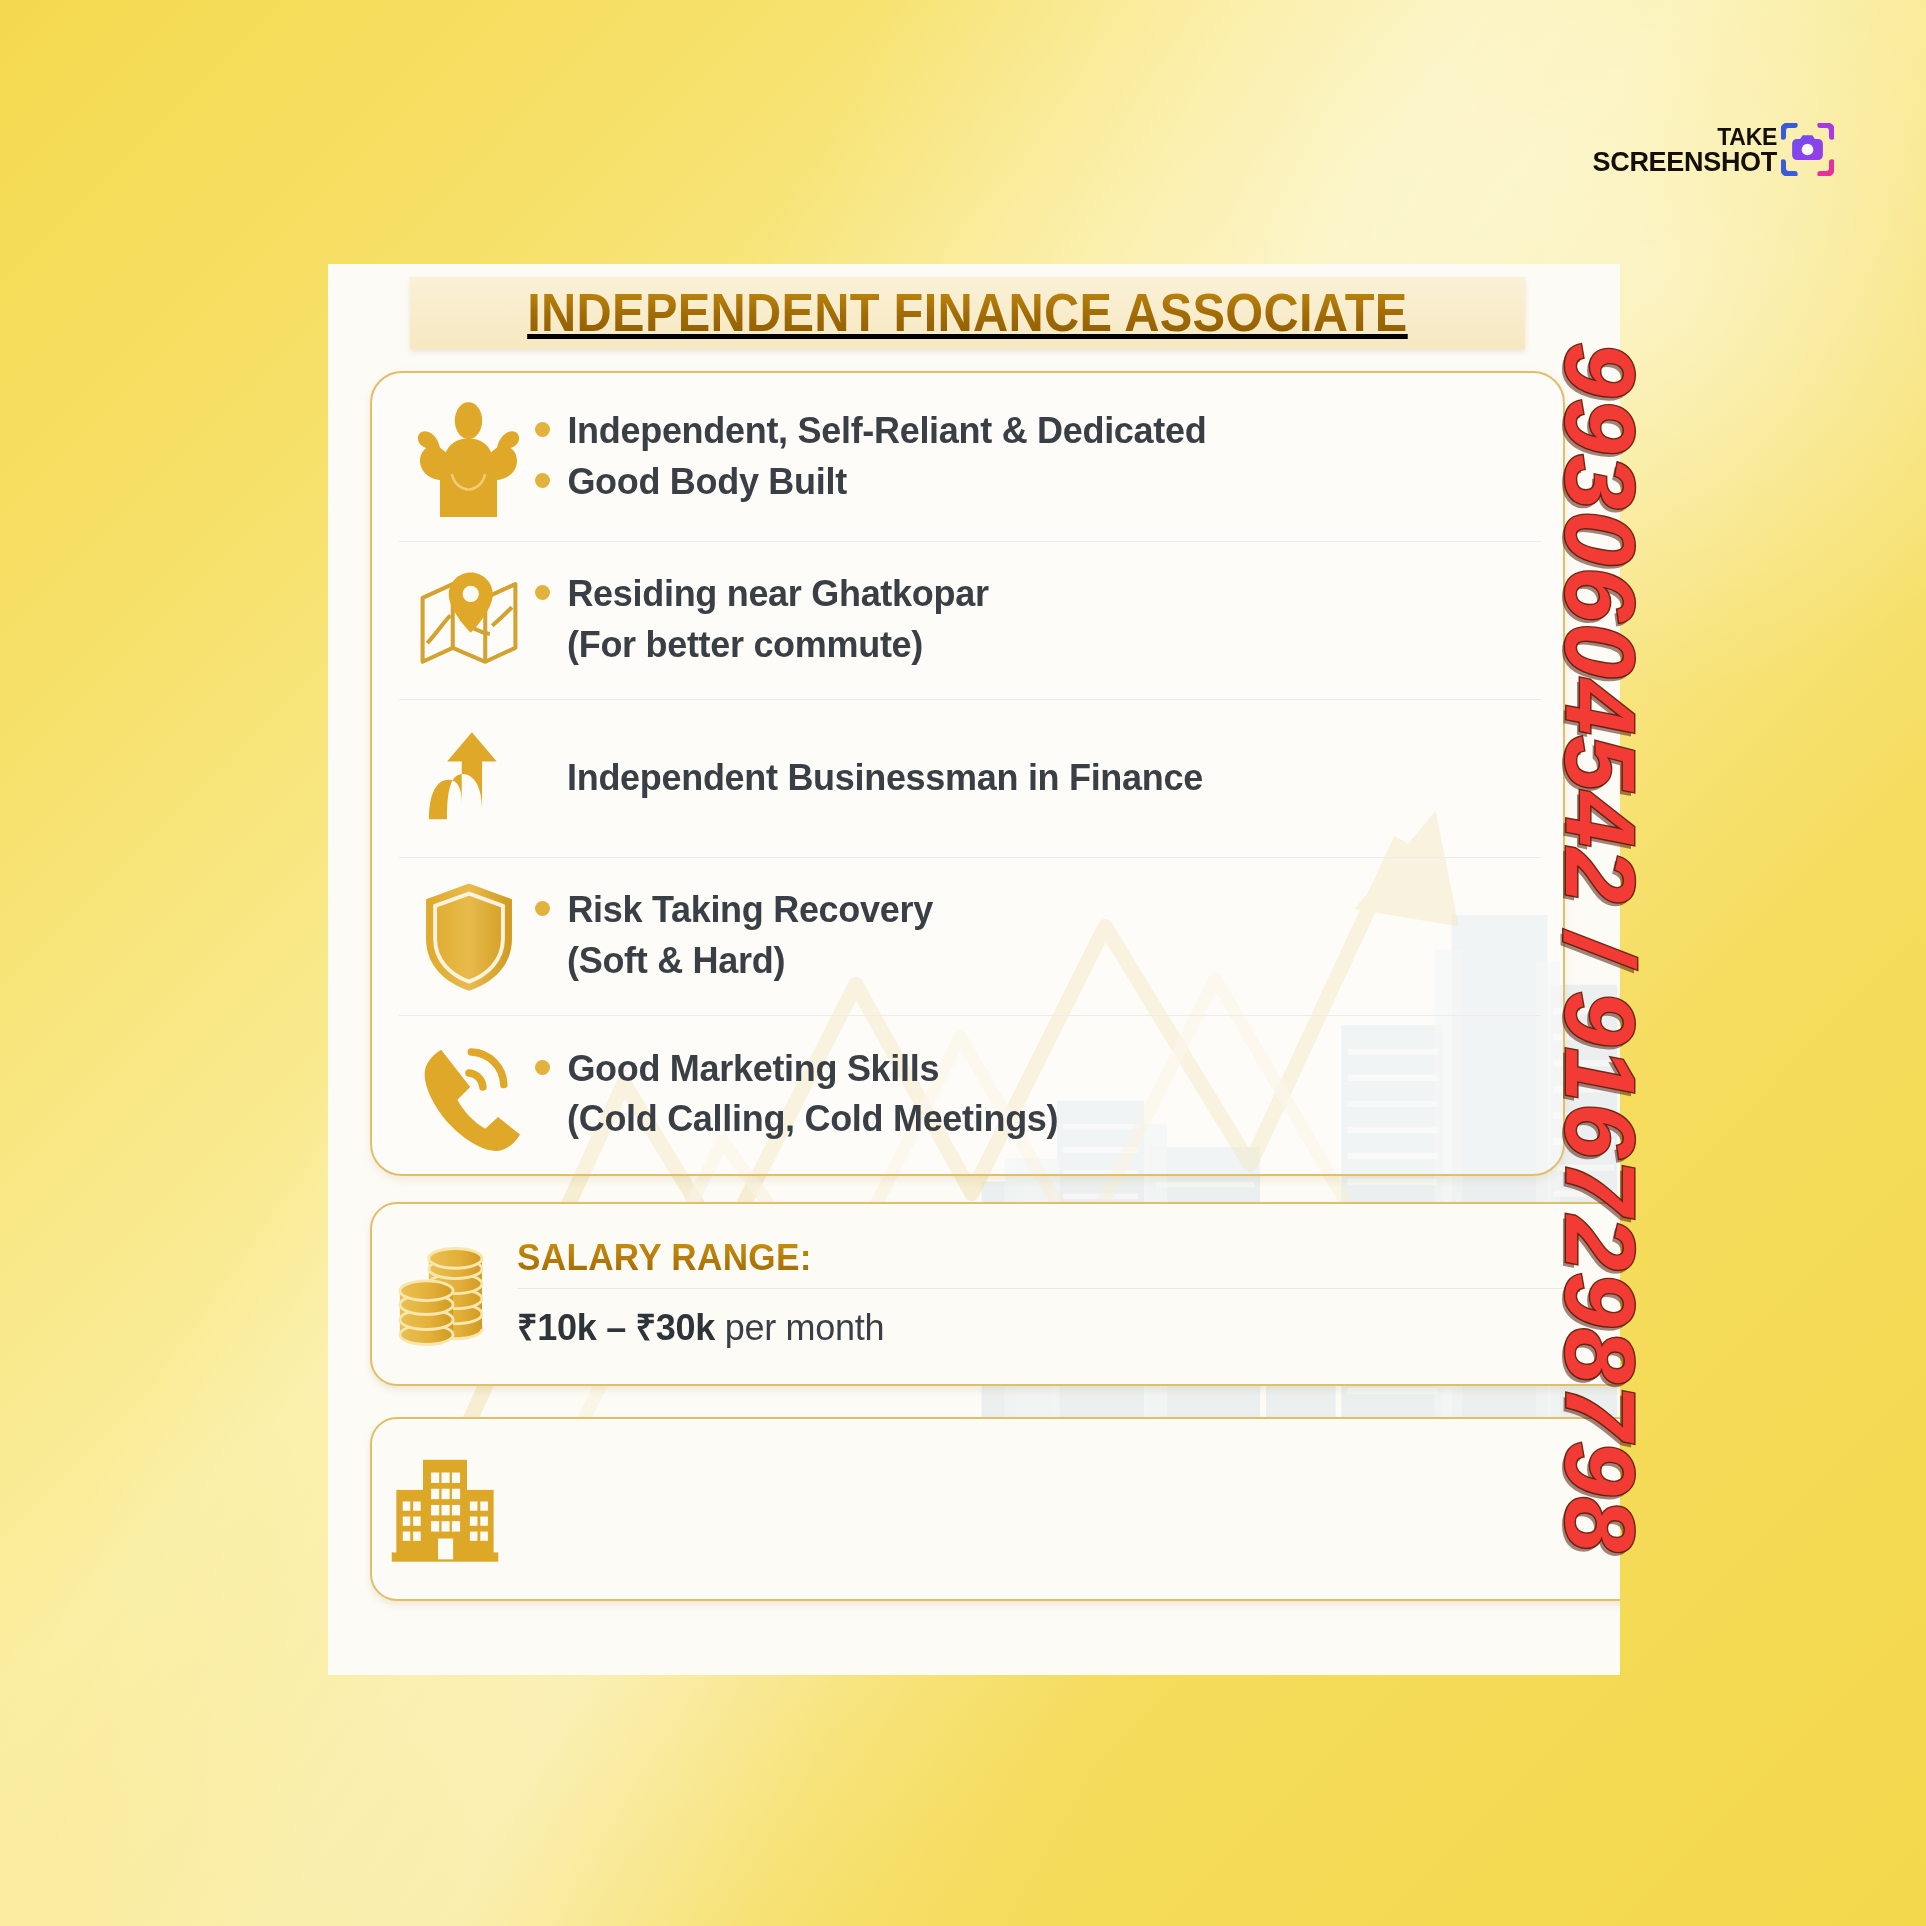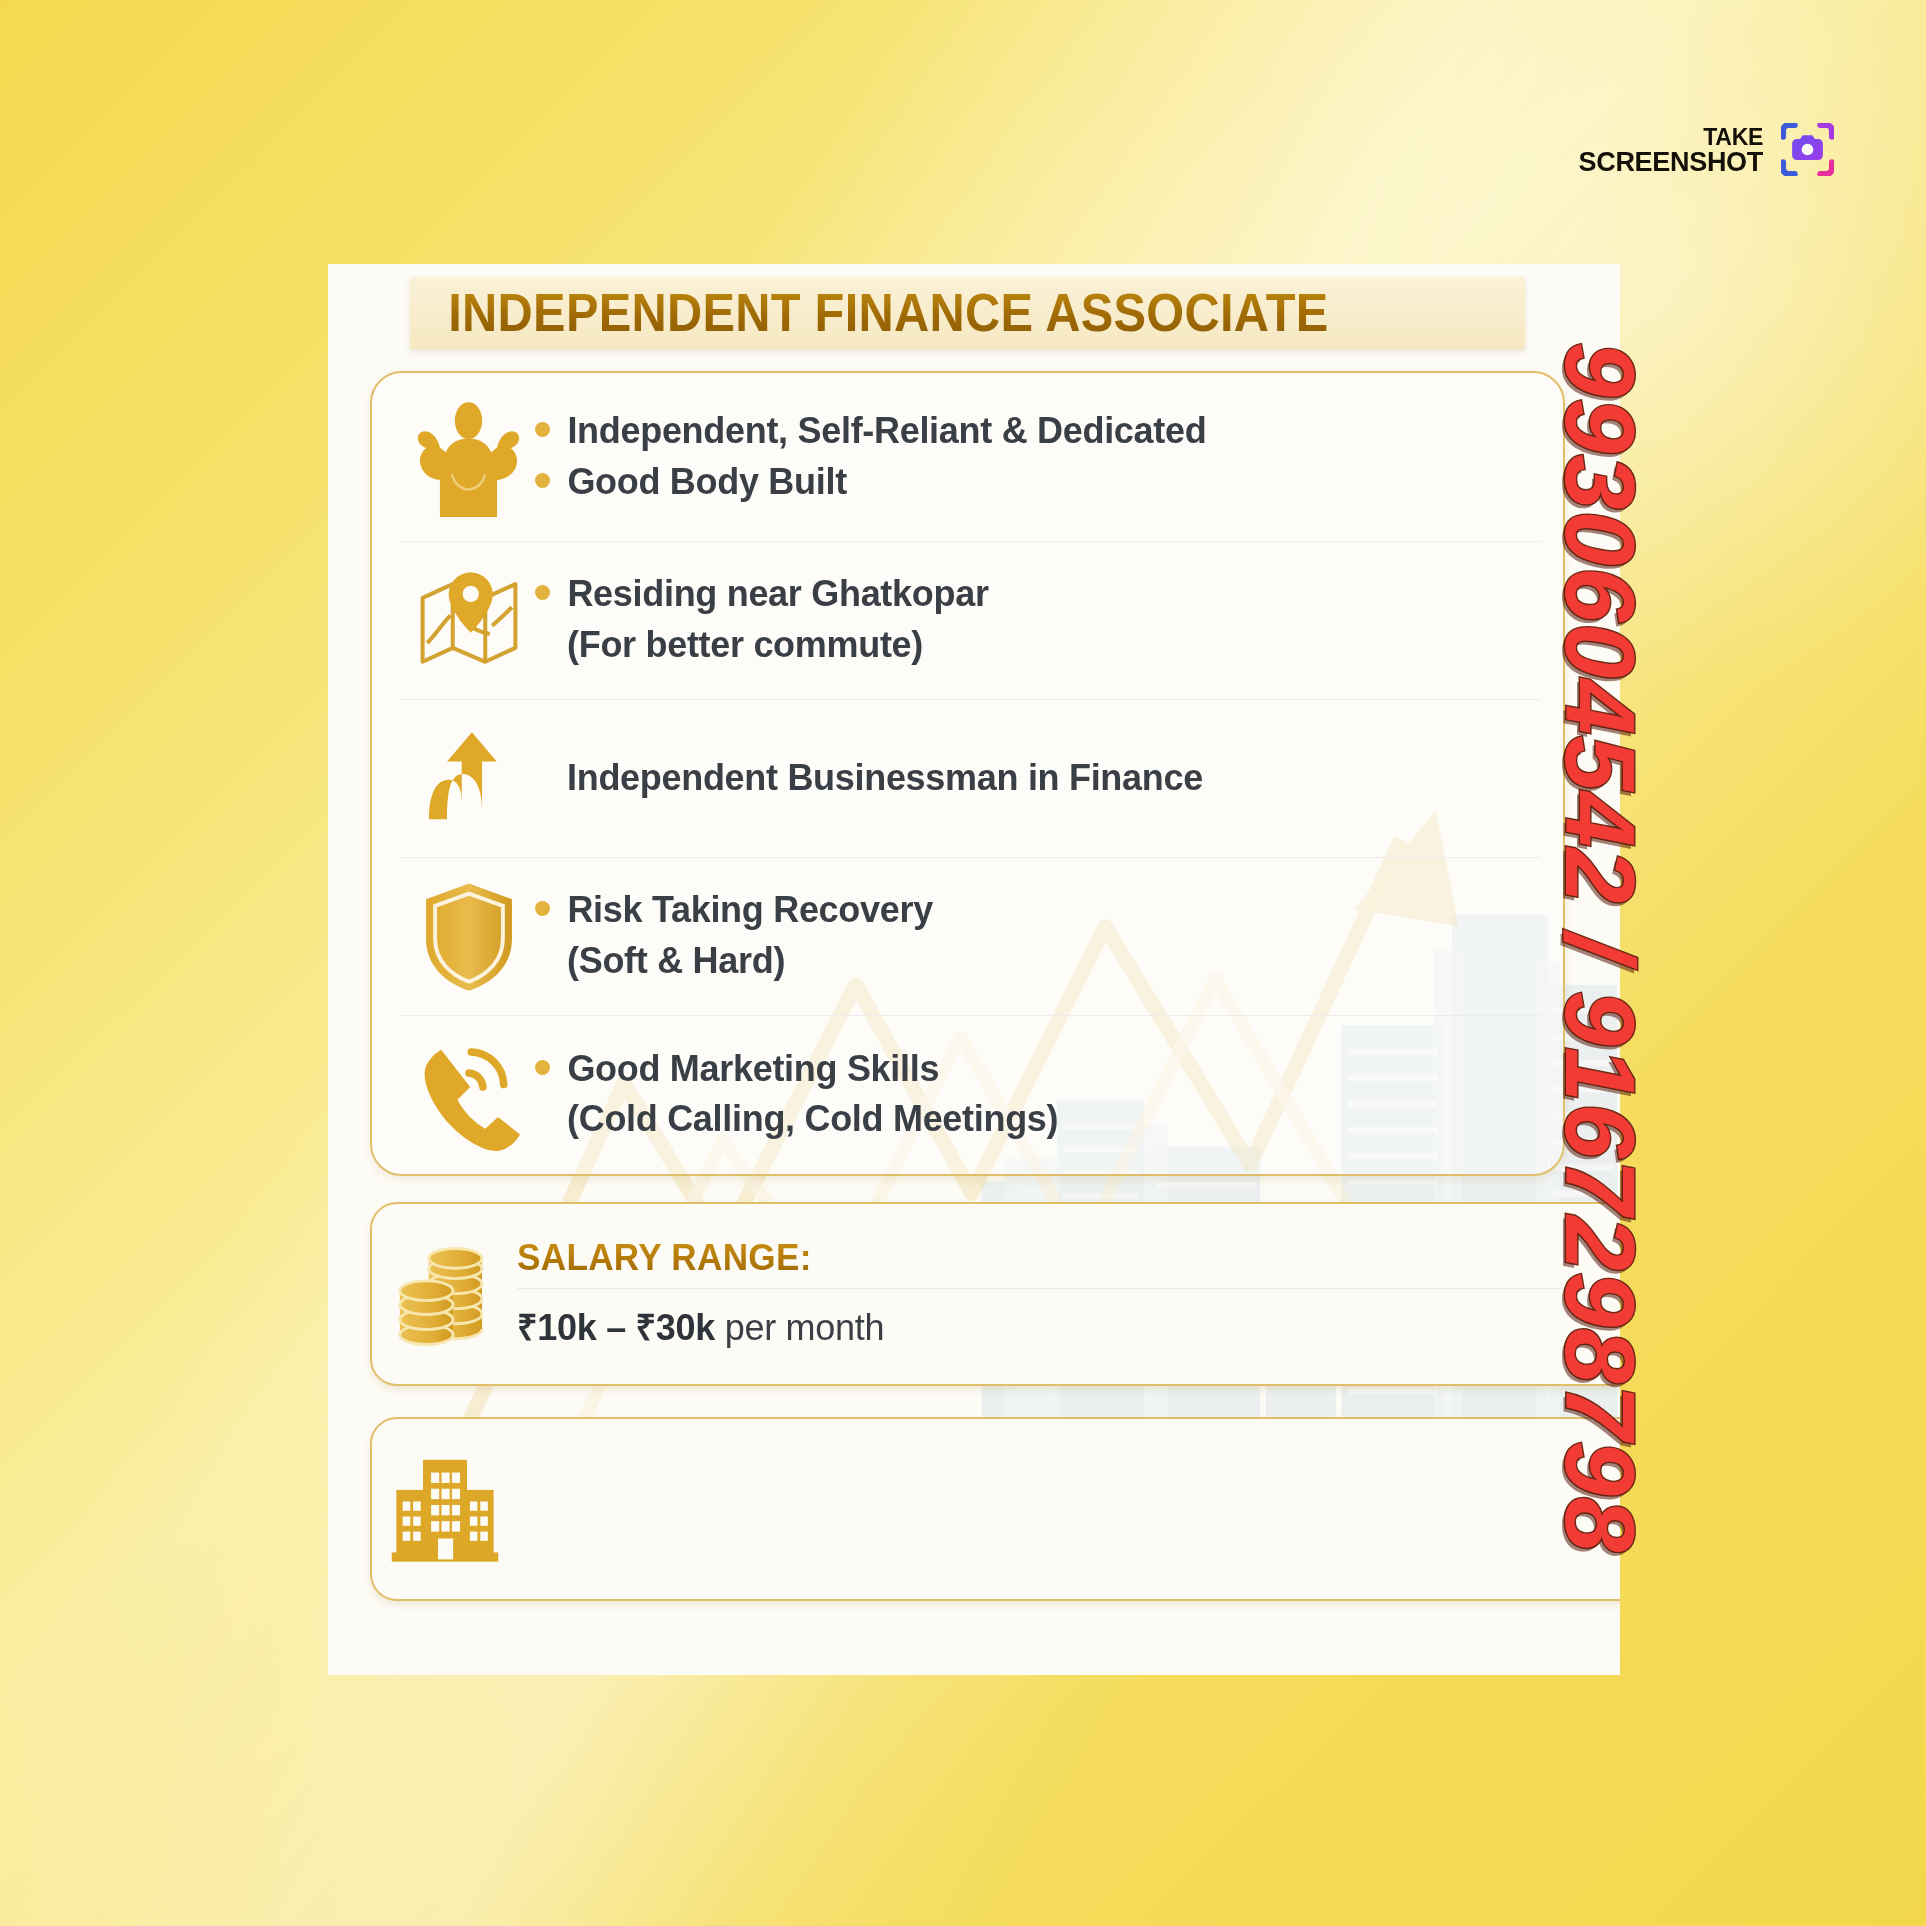--- a/index.html
+++ b/index.html
@@ -43,21 +43,21 @@
   #bg-corner-glow {
     position:absolute; right:-151px; top:-151px;
     width:870px; height:870px; border-radius:50%;
     background: radial-gradient(circle, rgba(255,255,255,0.40) 0%, rgba(255,255,255,0) 68%);
     pointer-events:none;
   }
 
   
   #watermark {
     position:absolute; right:92px; top:123px;
-    display:flex; align-items:center; gap:18px;
+    display:flex; align-items:center; gap:4px;
     z-index:40;
   }
   #watermark .wm-text {
     text-align:right;
     color:#140f08;
     font-weight:bold;
     line-height:1.0;
     letter-spacing:-0.3px;
   }
   #watermark .wm-l1 { font-size:23px; }
@@ -84,22 +84,23 @@
     opacity:0.55;
     pointer-events:none;
   }
 
   
   #title-banner {
     position:absolute; left:82px; top:12.8px;
     width:1115px; height:72px;
     background: linear-gradient(180deg,#faf1d7 0%, #f6e8c1 100%);
     box-shadow: 0 2.9px 5.2px rgba(150,120,50,0.16);
-    display:flex; align-items:center; 
+    display:flex; align-items:center; justify-content:center;
     z-index:3;
+    text-decoration:underline;
   }
   #title-text {
     font-family:"Liberation Sans Narrow","Liberation Sans",sans-serif;
     font-weight:bold;
     font-size:53px;
     letter-spacing:0.3px;
     transform: scaleX(0.92);
     color:#a3700c;
     background: linear-gradient(180deg,#c48f12 0%, #a06a05 55%, #8a5a04 100%);
     -webkit-background-clip:text;

